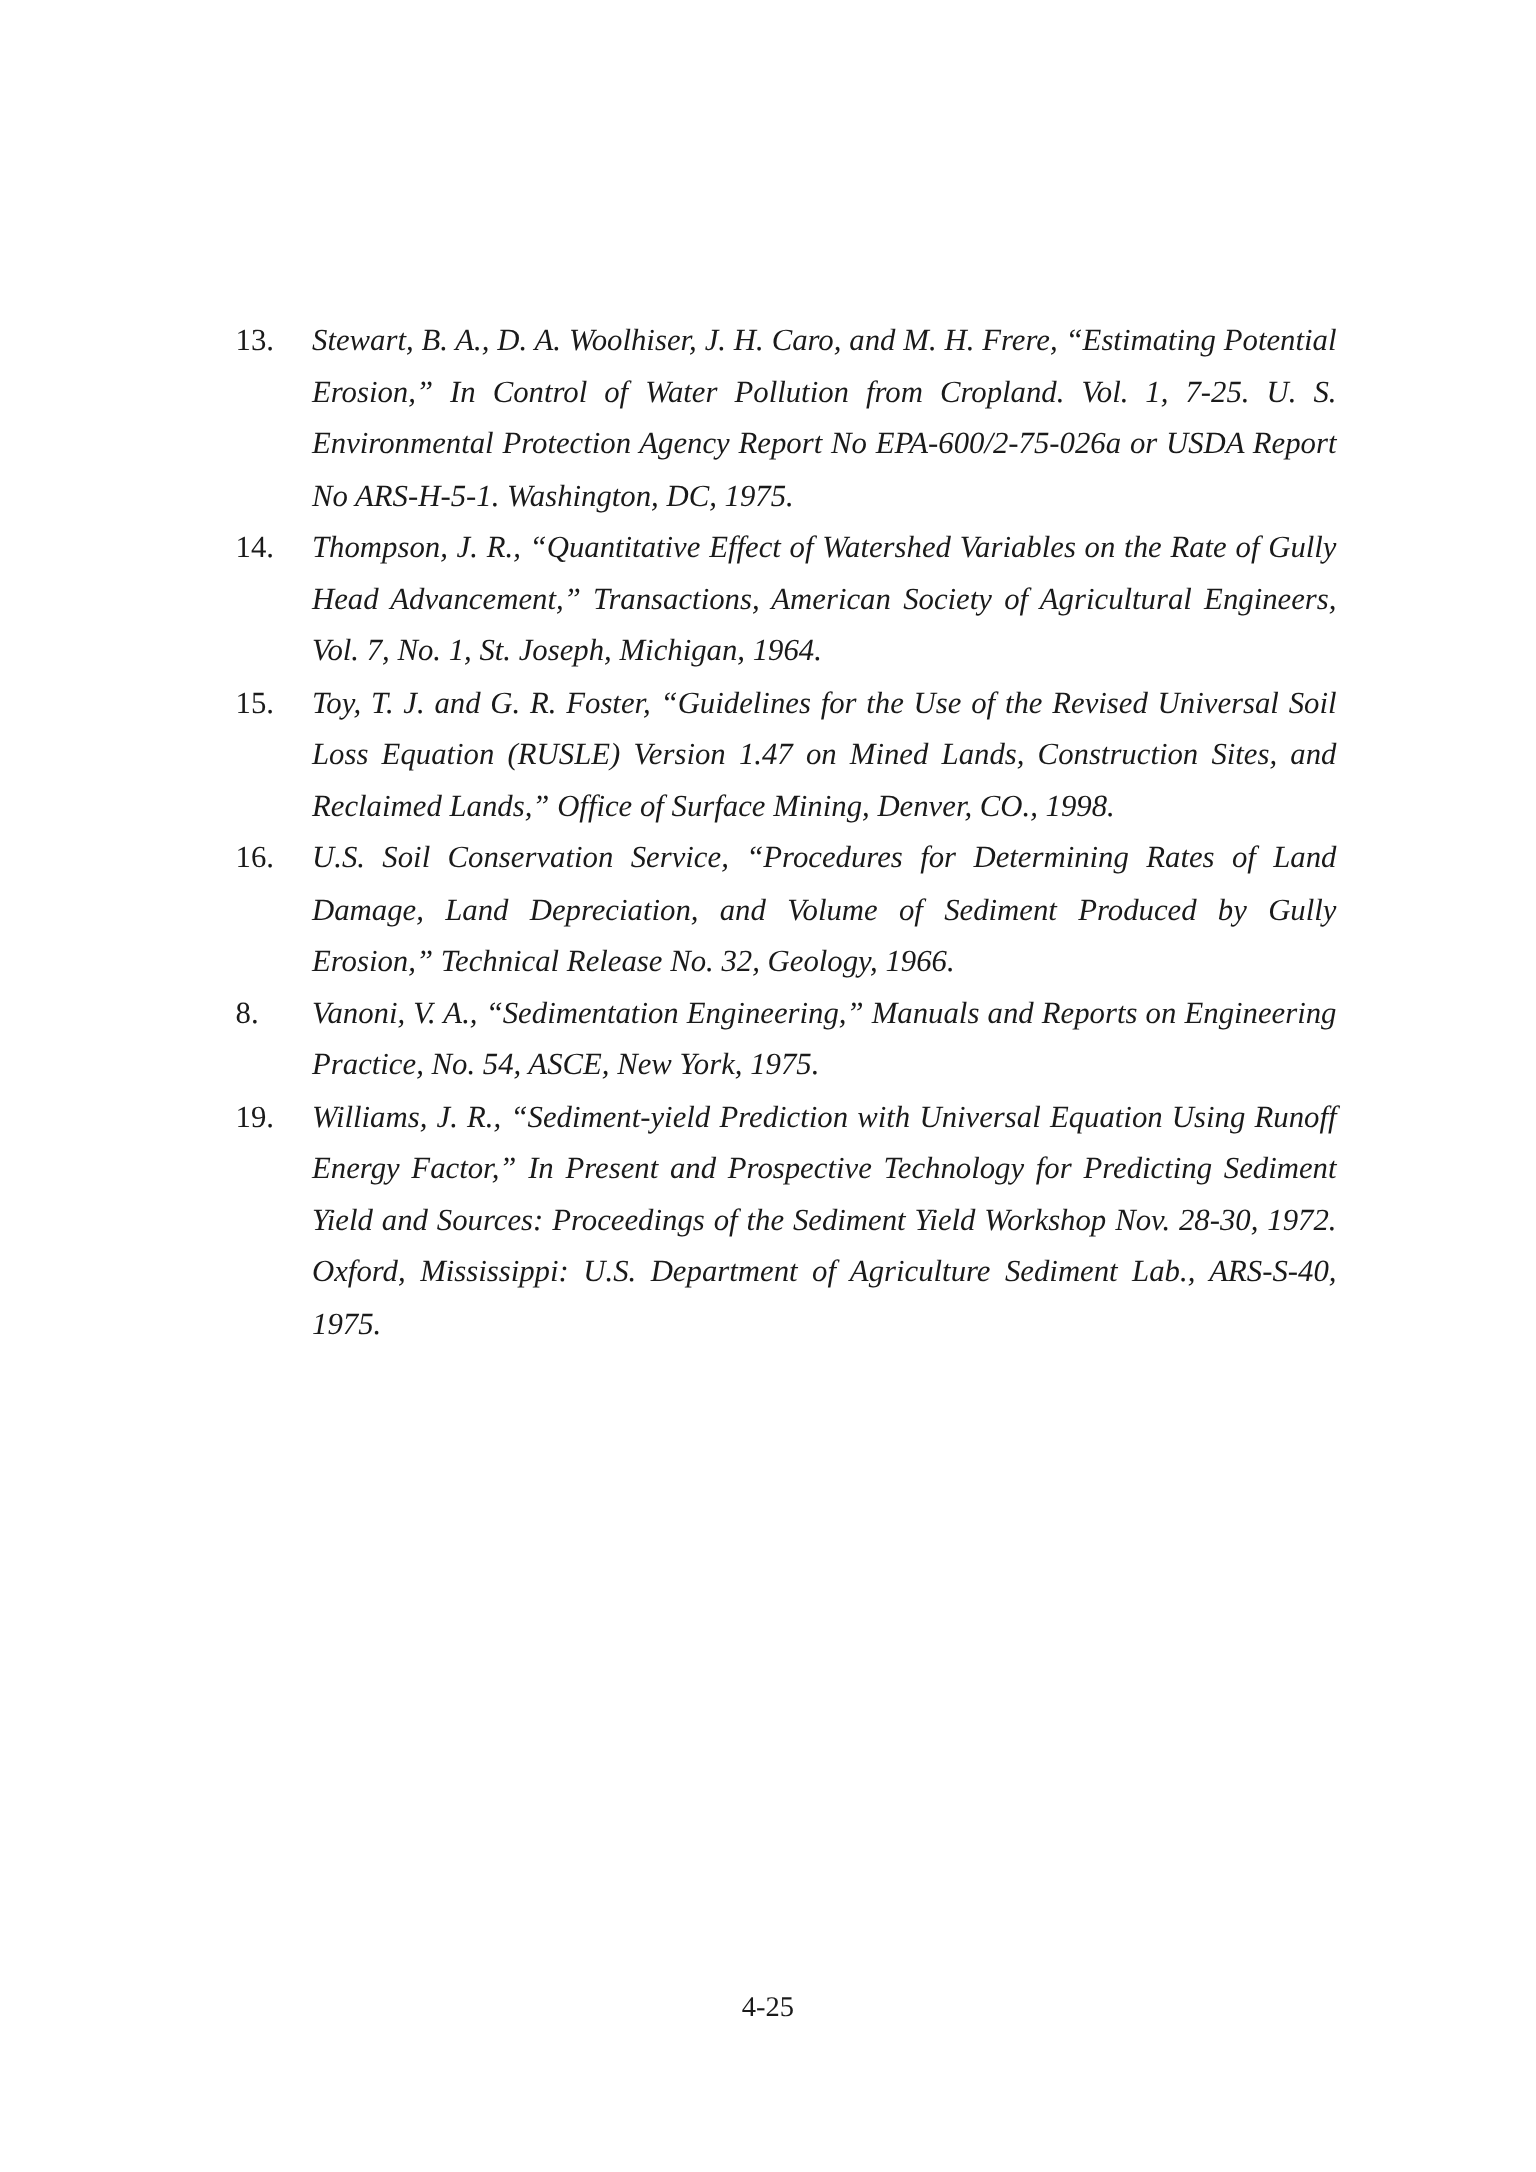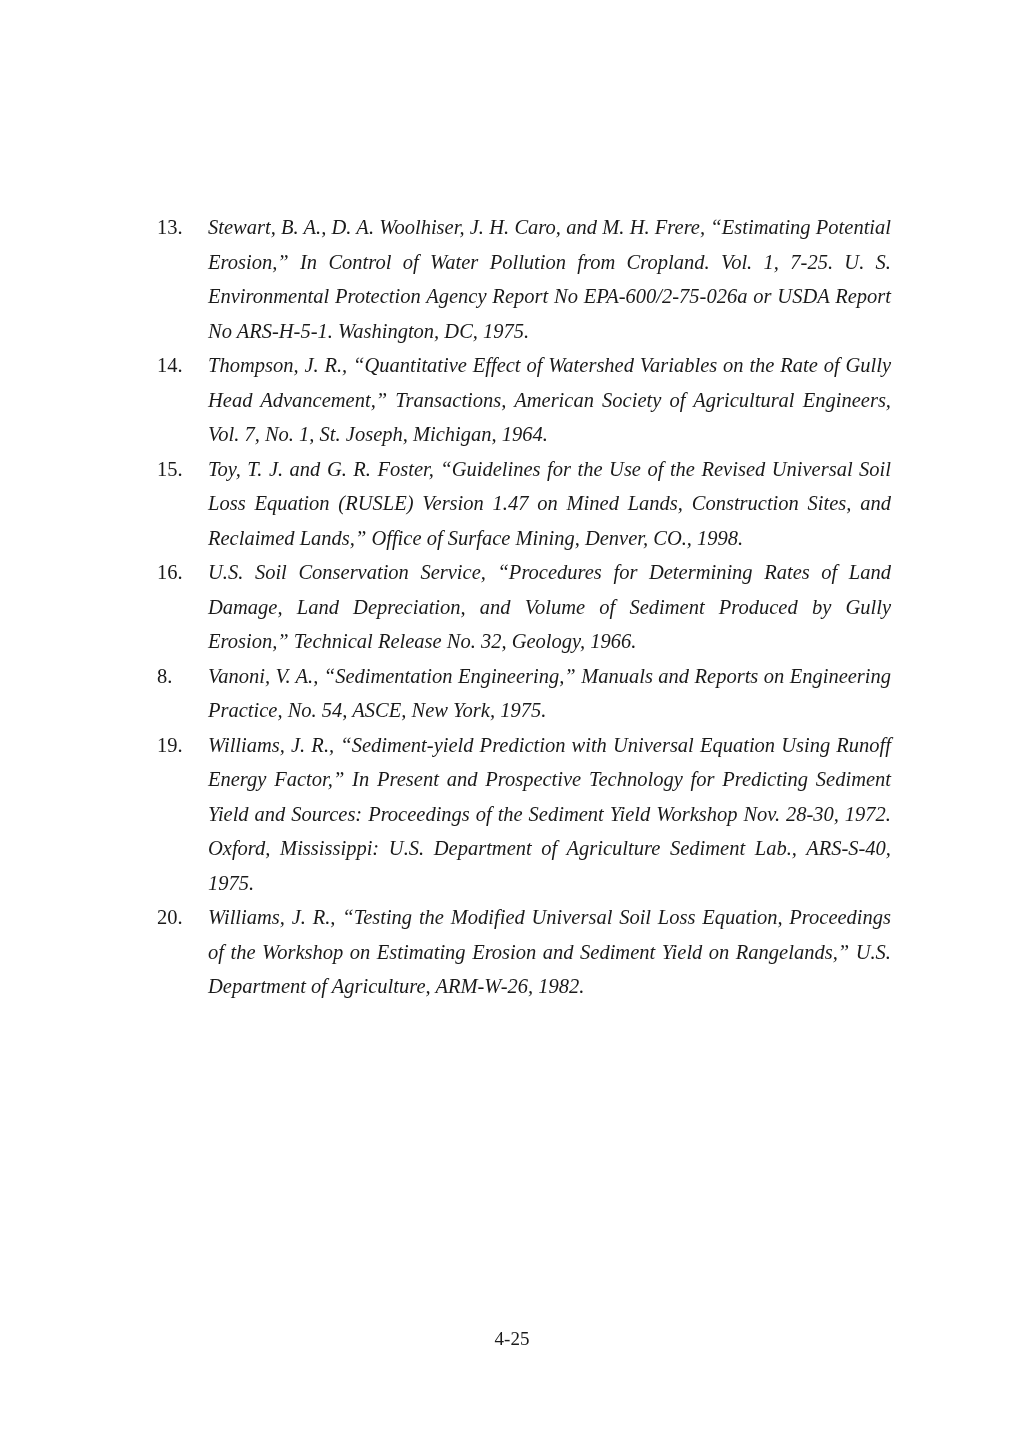--- a/index.html
+++ b/index.html
@@ -82,20 +82,16 @@
       <span class="ref-text">U.S. Soil Conservation Service, “Procedures for Determining Rates of Land Damage, Land Depreciation, and Volume of Sediment Produced by Gully Erosion,” Technical Release No. 32, Geology, 1966.</span>
     </li>
     <li class="ref-item">
       <span class="ref-num">8.</span>
       <span class="ref-text">Vanoni, V. A., “Sedimentation Engineering,” Manuals and Reports on Engineering Practice, No. 54, ASCE, New York, 1975.</span>
     </li>
     <li class="ref-item">
       <span class="ref-num">19.</span>
       <span class="ref-text">Williams, J. R., “Sediment-yield Prediction with Universal Equation Using Runoff Energy Factor,” In Present and Prospective Technology for Predicting Sediment Yield and Sources: Proceedings of the Sediment Yield Workshop Nov. 28-30, 1972. Oxford, Mississippi: U.S. Department of Agriculture Sediment Lab., ARS-S-40, 1975.</span>
     </li>
-    <li class="ref-item">
-      <span class="ref-num">20.</span>
-      <span class="ref-text">Williams, J. R., “Testing the Modified Universal Soil Loss Equation, Proceedings of the Workshop on Estimating Erosion and Sediment Yield on Rangelands,” U.S. Department of Agriculture, ARM-W-26, 1982.</span>
-    </li>
   </ol>
 
   <div class="page-number">4-25</div>
 </div>
 
 </body></html>

